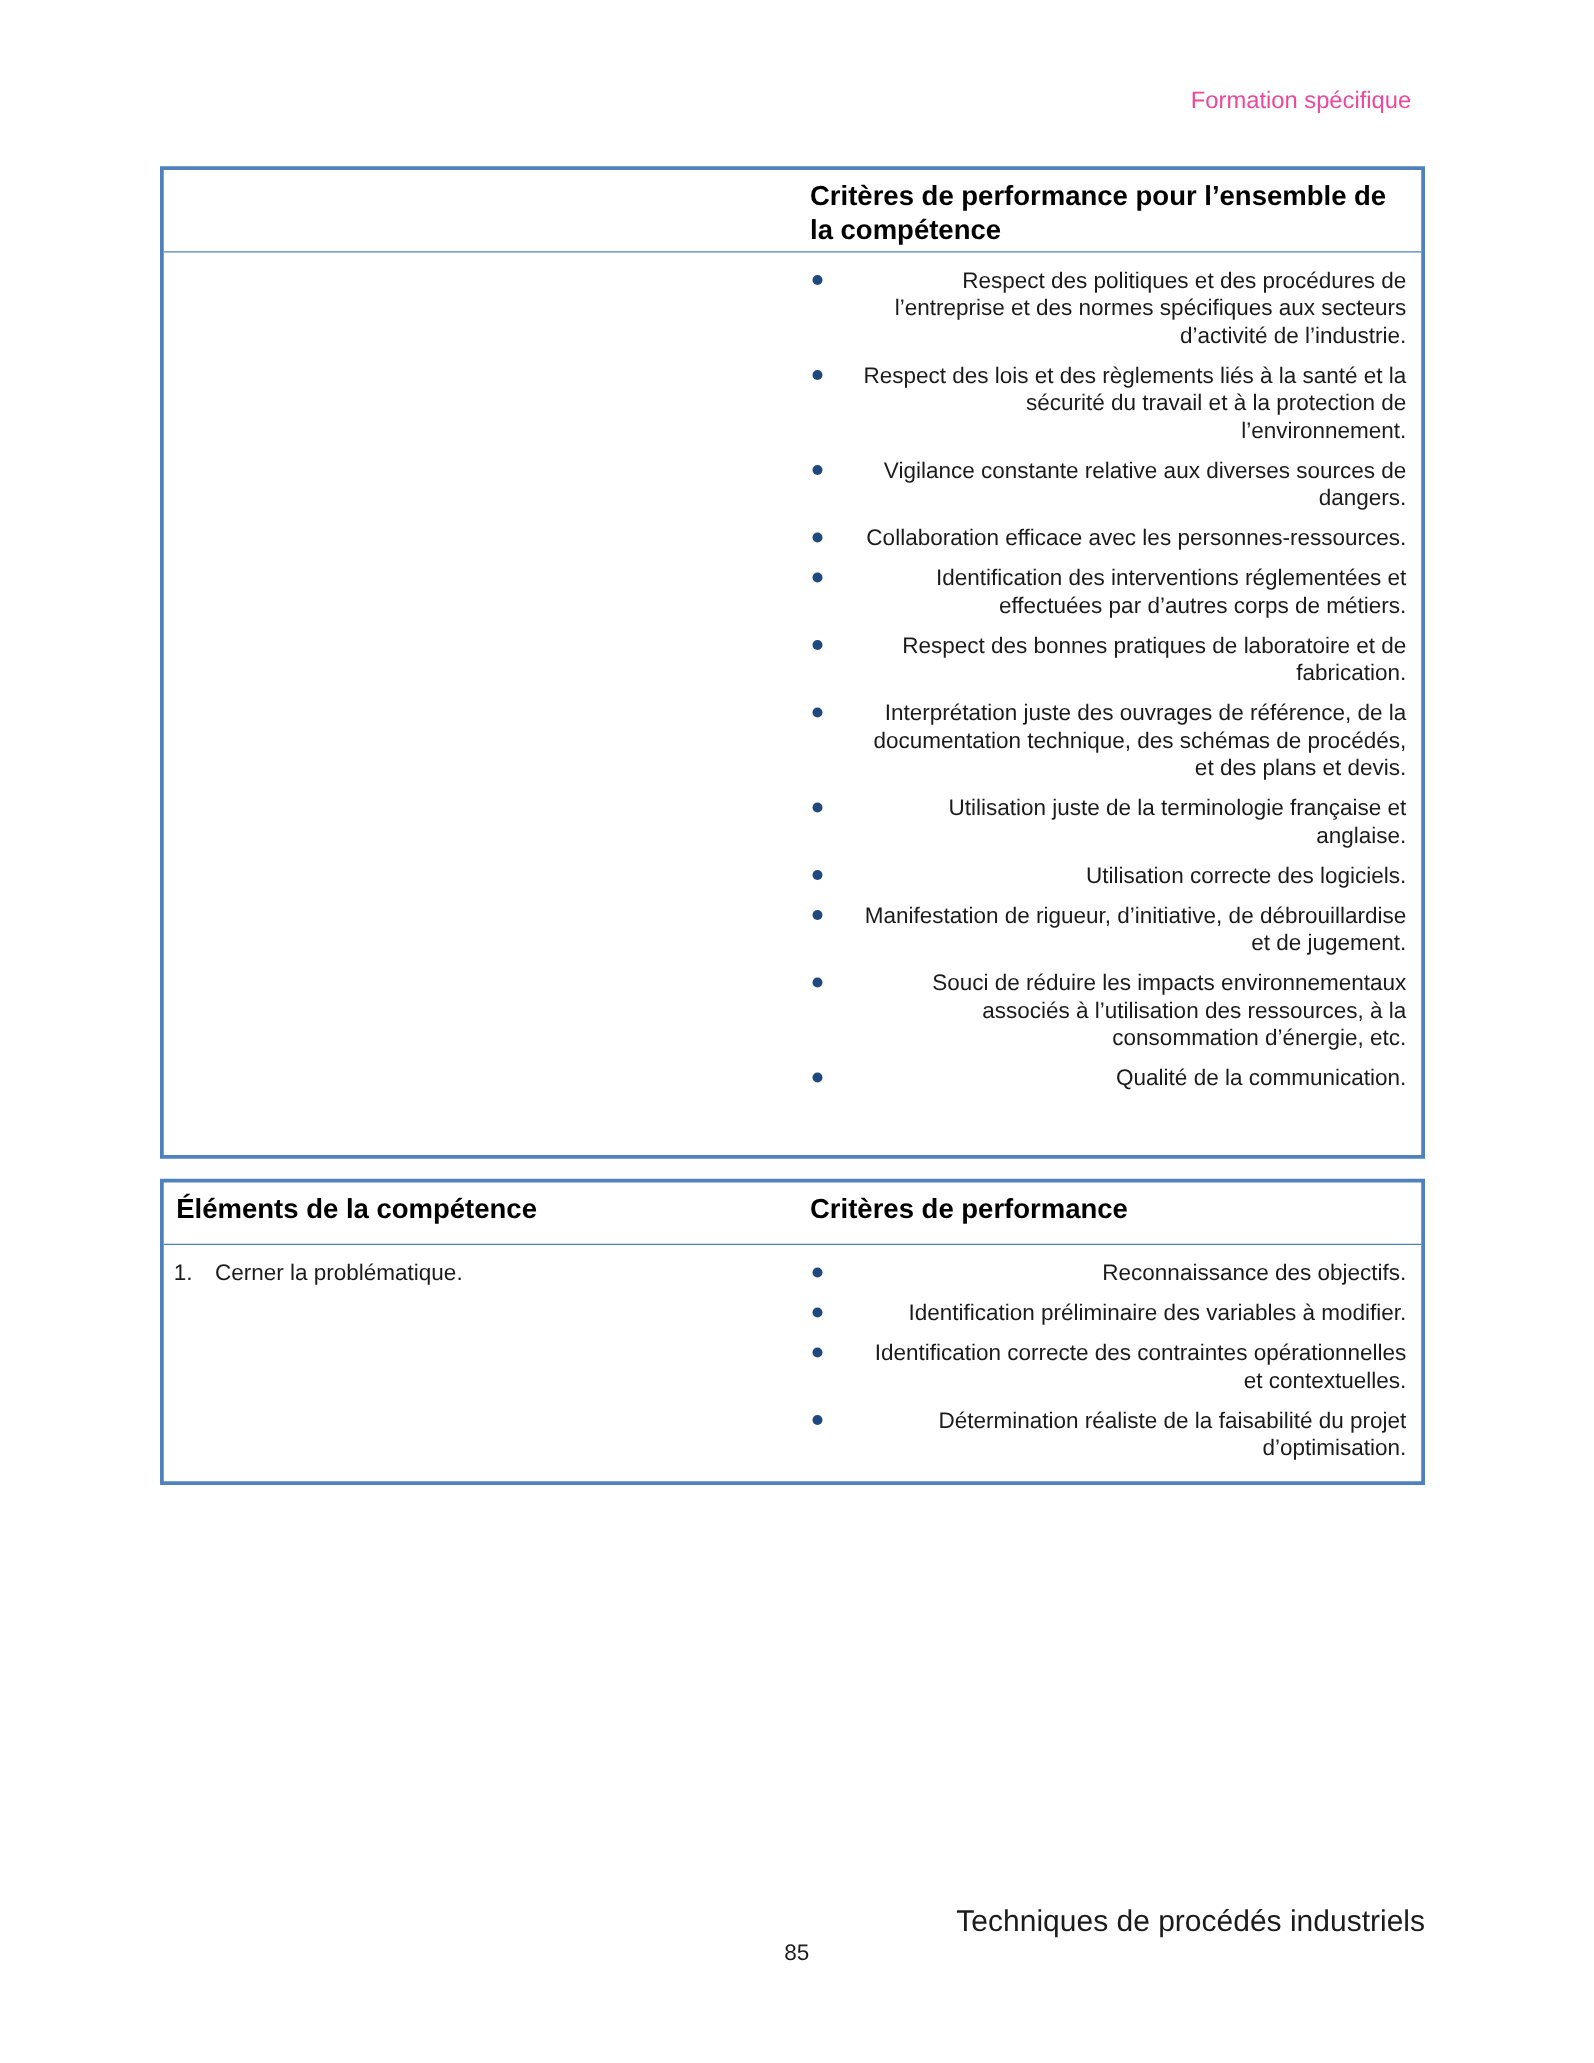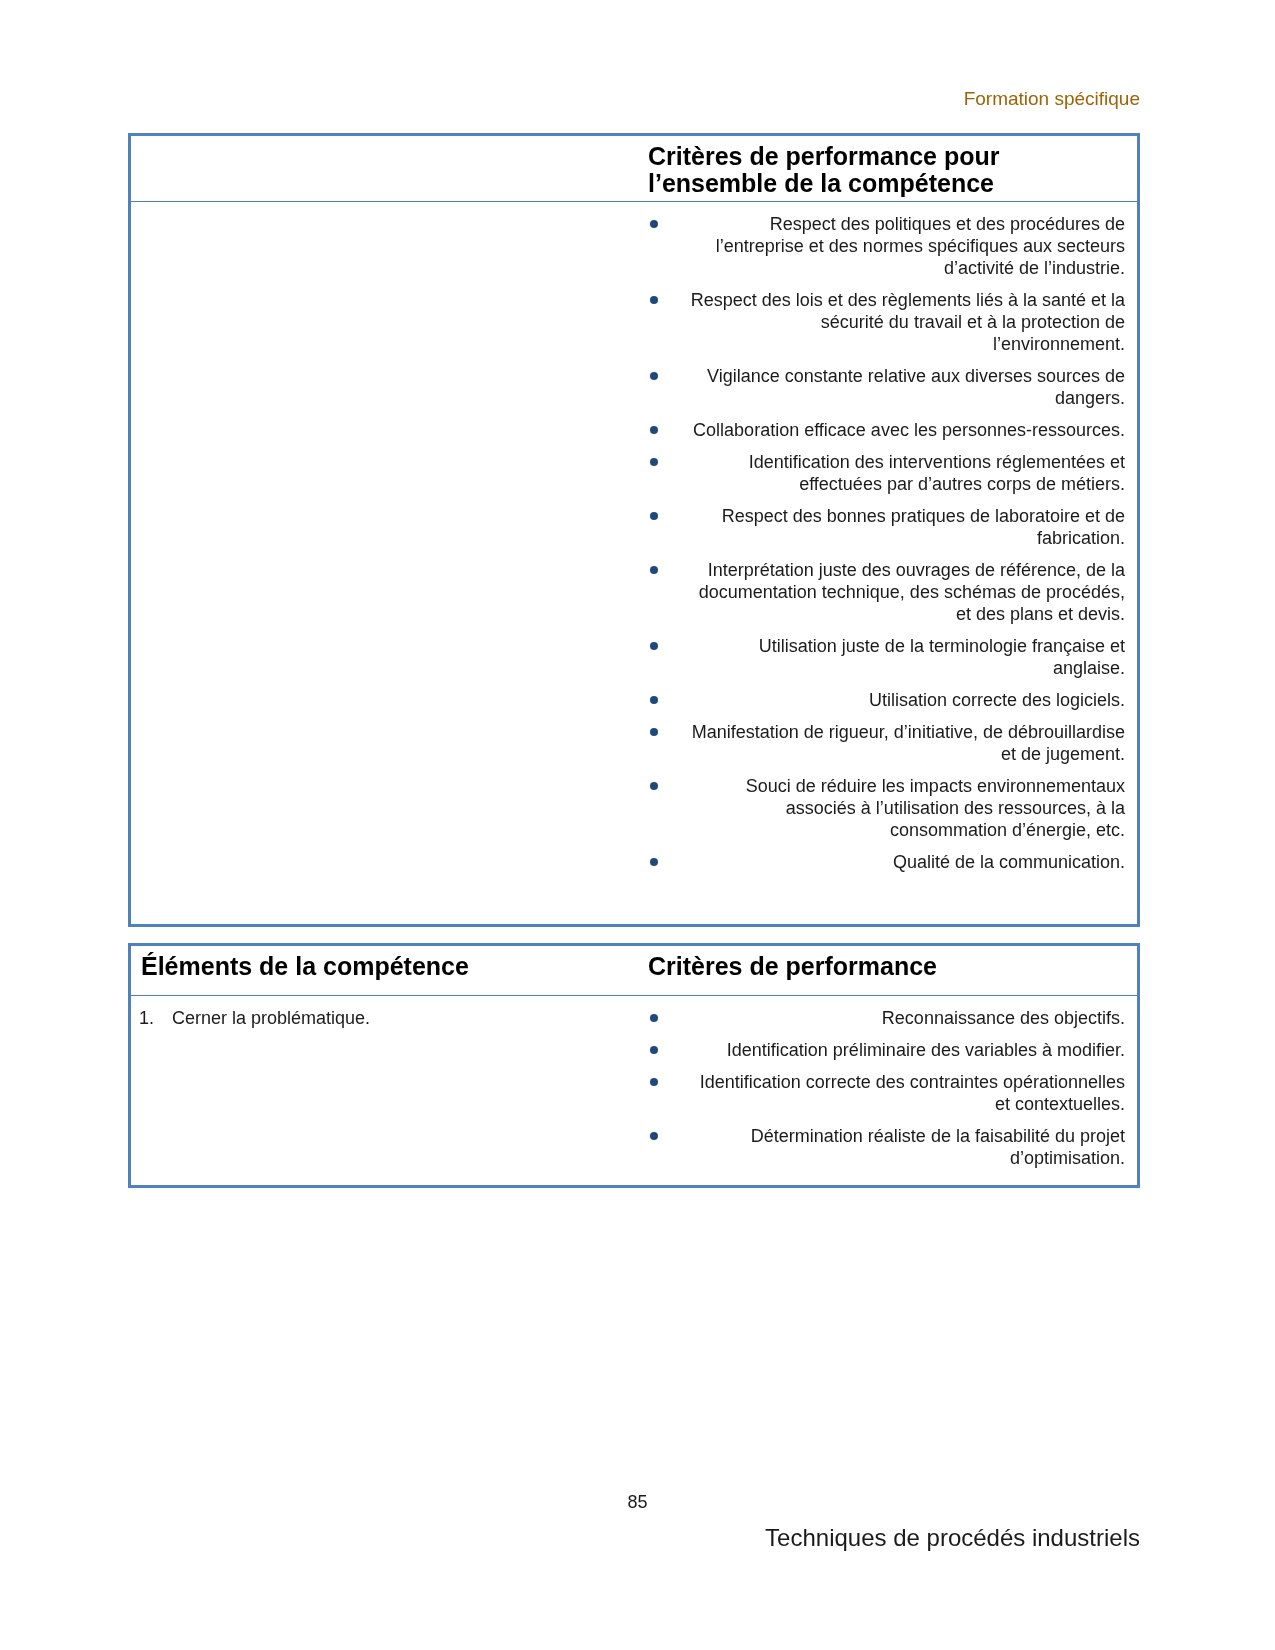--- a/index.html
+++ b/index.html
@@ -9,44 +9,43 @@
     width: 1275px;
     height: 1650px;
     background: #ffffff;
     font-family: "Liberation Sans", sans-serif;
     color: #1b1b1b;
     overflow: hidden;
   }
   .top-label {
     position: absolute;
     top: 69px;
-    right: 135px;
+    right: 146px;
     font-size: 19px;
     line-height: 24px;
-    color: #a16207;
-    margin-top: 18px;
+    color: #ec4899;
   }
   .tbl {
     position: absolute;
     left: 128px;
     width: 1012px;
     border: 3px solid #4f81bd;
     background: #ffffff;
   }
   .tbl1 { top: 133px; height: 794px; }
   .tbl2 { top: 943px; height: 245px; }
   .row { display: flex; width: 100%; }
   .hdr-row { border-bottom: 1px solid #4f81bd; }
   .tbl1 .hdr-row { height: 66px; }
   .tbl2 .hdr-row { height: 50px; }
   .c1 { width: 505px; flex: none; }
   .c2 { flex: 1; min-width: 0; }
   .hdr-text {
     font-weight: bold;
-    font-size: 25px;
+    font-size: 22px;
     line-height: 27px;
     color: #000000;
     padding: 7px 12px 0 12px;
   }
   .hdr-text.left-pad { padding-left: 10px; }
   .bullets {
     list-style: none;
     padding: 11px 0 0 0;
   }
   .bullets li {
@@ -79,21 +78,21 @@
   .footer-program {
     position: absolute;
     top: 1527px;
     right: 135px;
     font-size: 24px;
     line-height: 22px;
     color: #1b1b1b;
   }
   .footer-page {
     position: absolute;
-    top: 1491px;
+    top: 1551px;
     left: 0;
     width: 1275px;
     text-align: center;
     font-size: 18px;
     line-height: 22px;
     color: #1b1b1b;
   }
 </style>
 </head>
 <body>

